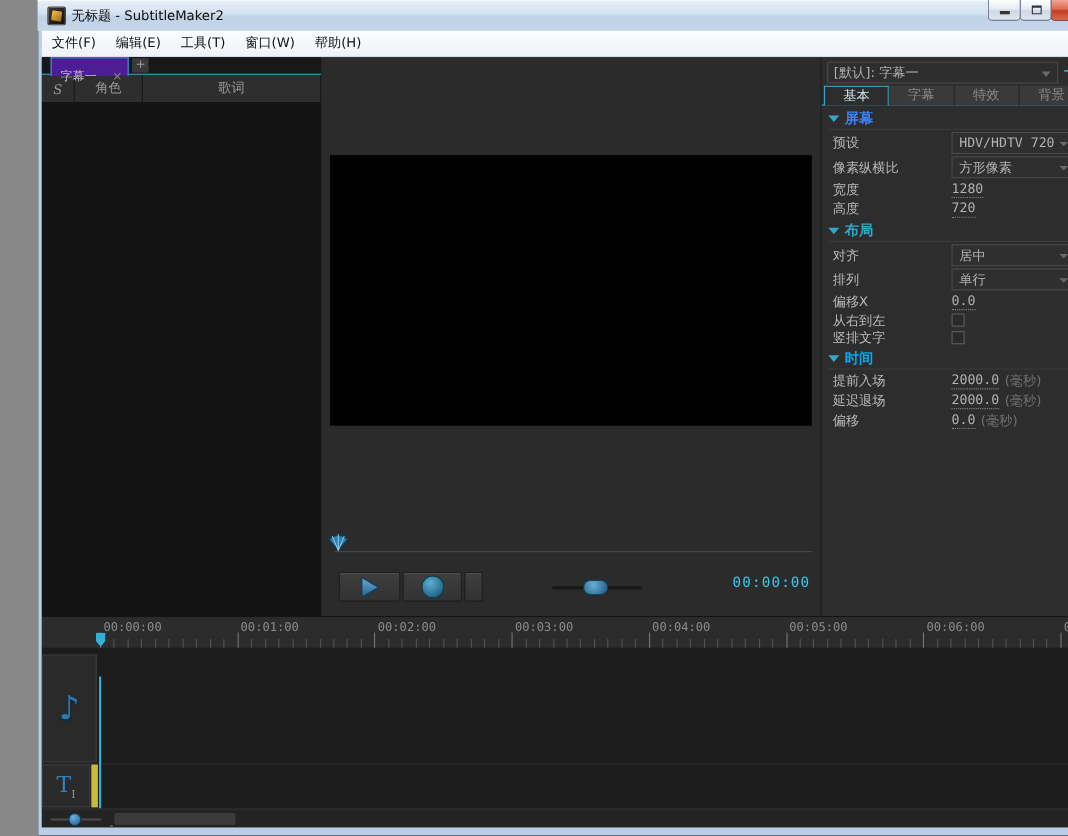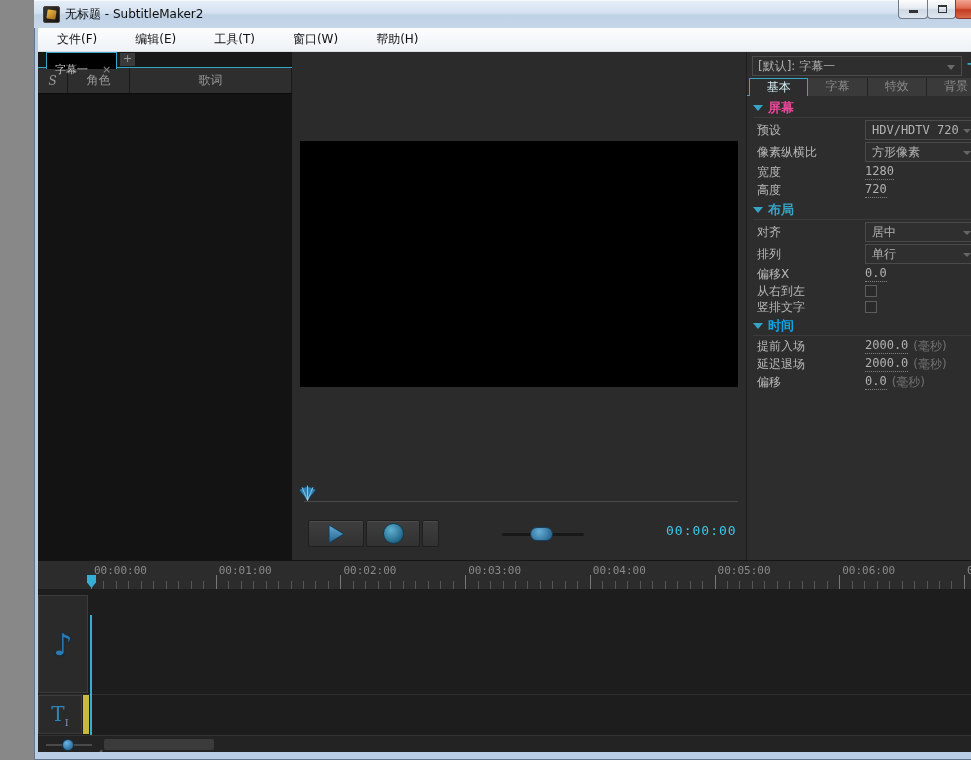--- a/index.html
+++ b/index.html
@@ -24,29 +24,29 @@
   .wbtn.close { width:44px; border-color:#8a3a30;
     background:linear-gradient(#f2a595,#e06a50 45%,#c23b22 55%,#d96a4a); }
   .glyph-min { position:absolute; left:10px; bottom:5px; width:9px; height:3px; background:#333; }
   .glyph-max { position:absolute; left:10px; top:5px; width:9px; height:8px; border:1px solid #333; border-top:2px solid #333; }
   .glyph-close { position:absolute; width:100%; text-align:center; top:1px; color:#fff; font-size:13px; font-weight:bold;
     text-shadow:0 1px 1px #7a2a1a; }
 
   
   .menubar { position:absolute; left:4px; top:28px; width:963px; height:24px;
     background:linear-gradient(#fcfdfe,#eef2f7); display:flex; align-items:center; border-bottom:1px solid #d8dde4; }
-  .menu-item { font-size:12px; color:#111; padding:3px 19px; cursor:default; }
+  .menu-item { font-size:12px; color:#111; padding:3px 9px; cursor:default; }
 
   
   .app { position:absolute; left:4px; top:52px; width:963px; height:700px; background:#1c1c1c; overflow:hidden; }
 
   
   .left-panel { position:absolute; left:0; top:0; width:254px; height:508px; background:#131313; }
   .ltab-row { position:relative; height:16px; background:#181818; border-bottom:1px solid #36a6c8; display:flex; }
-  .ltab { margin-left:8px; height:16px; padding:16px 5px 0 8px; background:#000000;
+  .ltab { margin-left:8px; height:16px; padding:16px 5px 0 8px; background:#4c1d95;
     border:1px solid #36a6c8; border-bottom:none; display:flex; align-items:center; gap:14px;
     font-size:11px; color:#c4c4c4; }
   .ltab-close { color:#8a8a8a; font-size:11px; }
   .ltab-add { margin-left:3px; height:13px; margin-top:1px; width:15px; background:#3a3a3a;
     color:#9a9a9a; font-size:11px; text-align:center; line-height:12px; }
   .lheader { display:flex; height:26px; background:#2e2e2e; border-bottom:1px solid #0c0c0c; }
   .lcol { display:flex; align-items:center; justify-content:center; font-size:12px; color:#9a9a9a;
     border-right:1px solid #191919; }
   .lcol.s { font-style:italic; font-family:"DejaVu Serif", serif; }
   .llist { height:465px; background:#131313; }
@@ -224,21 +224,21 @@
       </div>
       <div class="rtab-row" id="rtab-row">
           <div class="rtab active">基本</div>
           <div class="rtab">字幕</div>
           <div class="rtab">特效</div>
           <div class="rtab">背景</div>
         </div>
       <div class="props" id="props">
           <div class="sec-header">
             <div class="sec-tri" style="border-top: 6px solid rgb(54, 166, 200);"></div>
-            <div class="sec-title" style="color: #ec4899;">屏幕</div>
+            <div class="sec-title" style="color: #3b82f6;">屏幕</div>
           </div>
           <div class="prow dd">
             <div class="plabel">预设</div>
             <div class="pdrop">HDV/HDTV 720<div class="arrow"></div></div>
           </div>
           <div class="prow dd">
             <div class="plabel">像素纵横比</div>
             <div class="pdrop">方形像素<div class="arrow"></div></div>
           </div>
           <div class="prow val">

